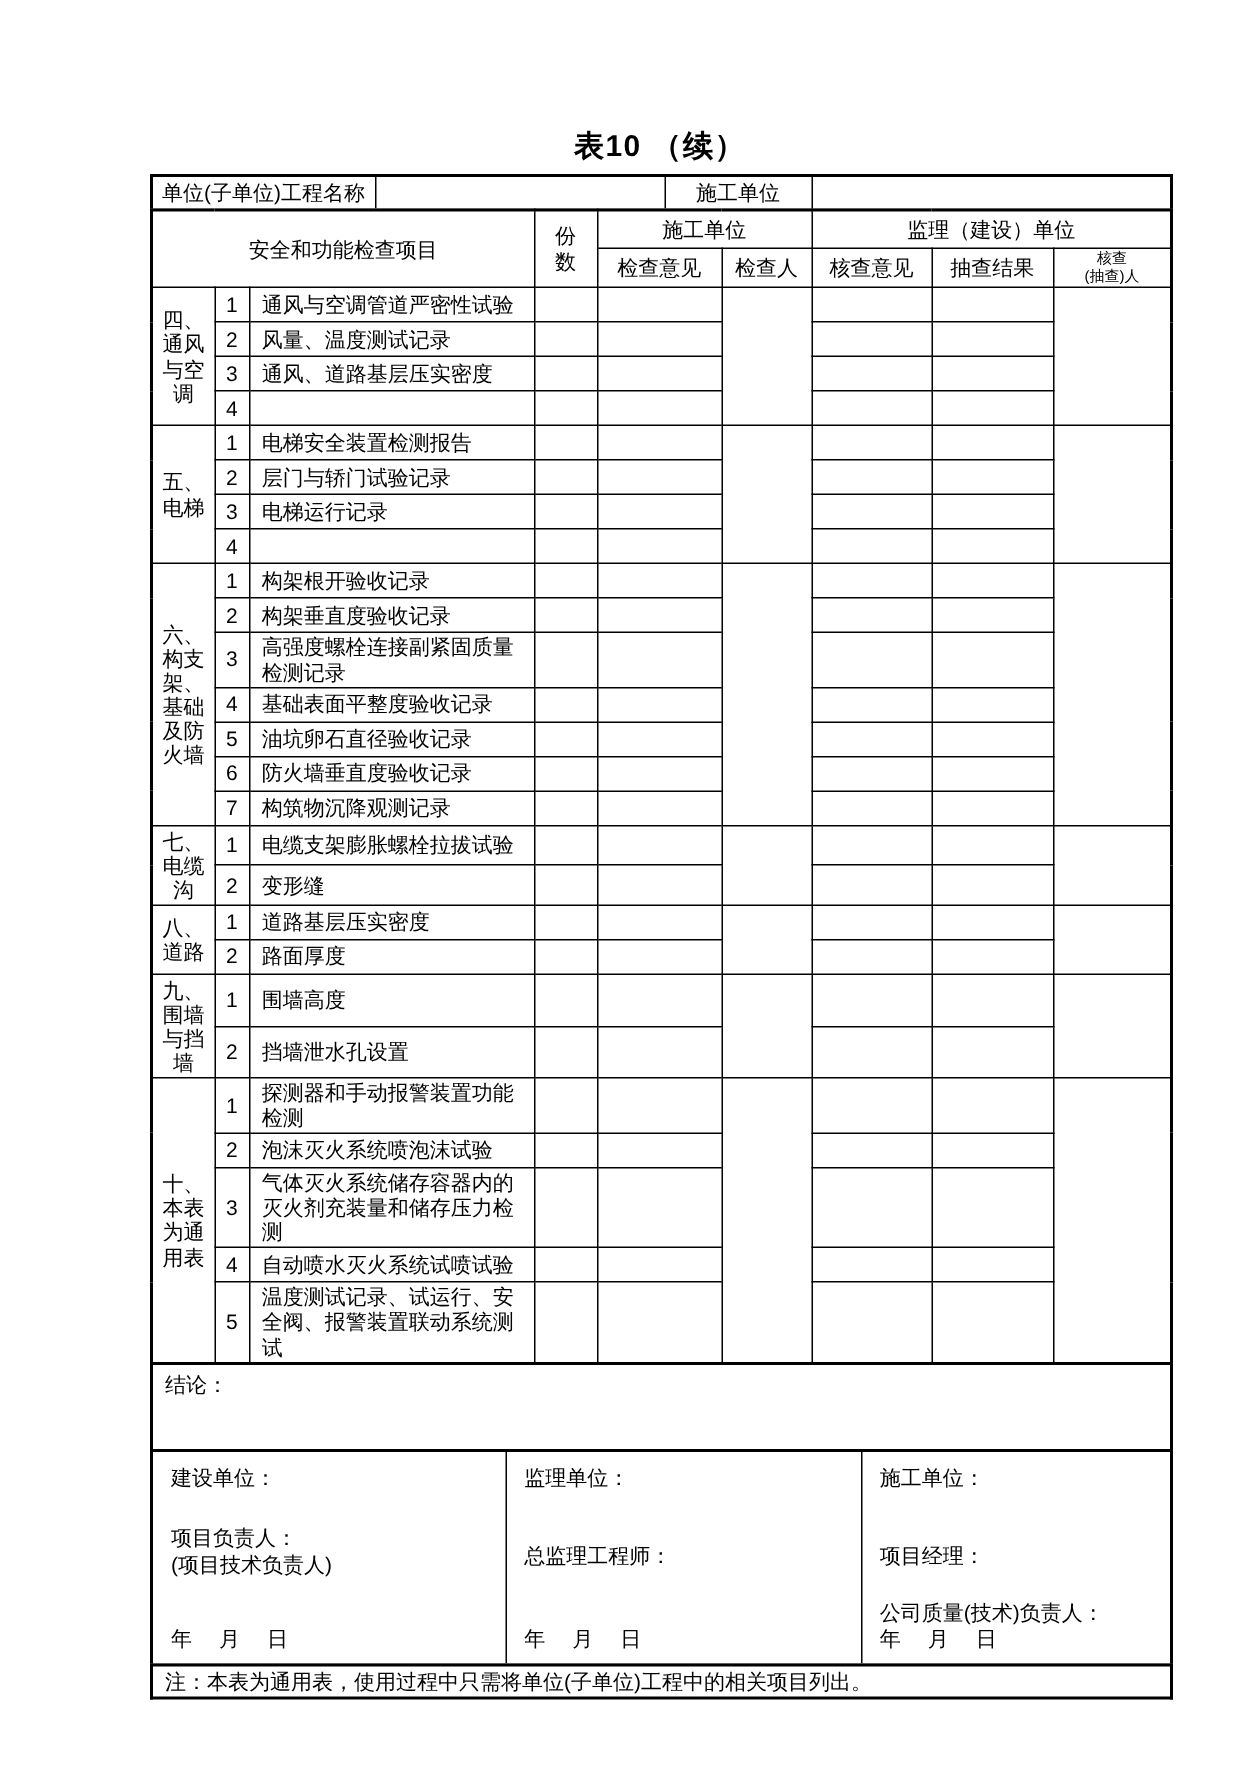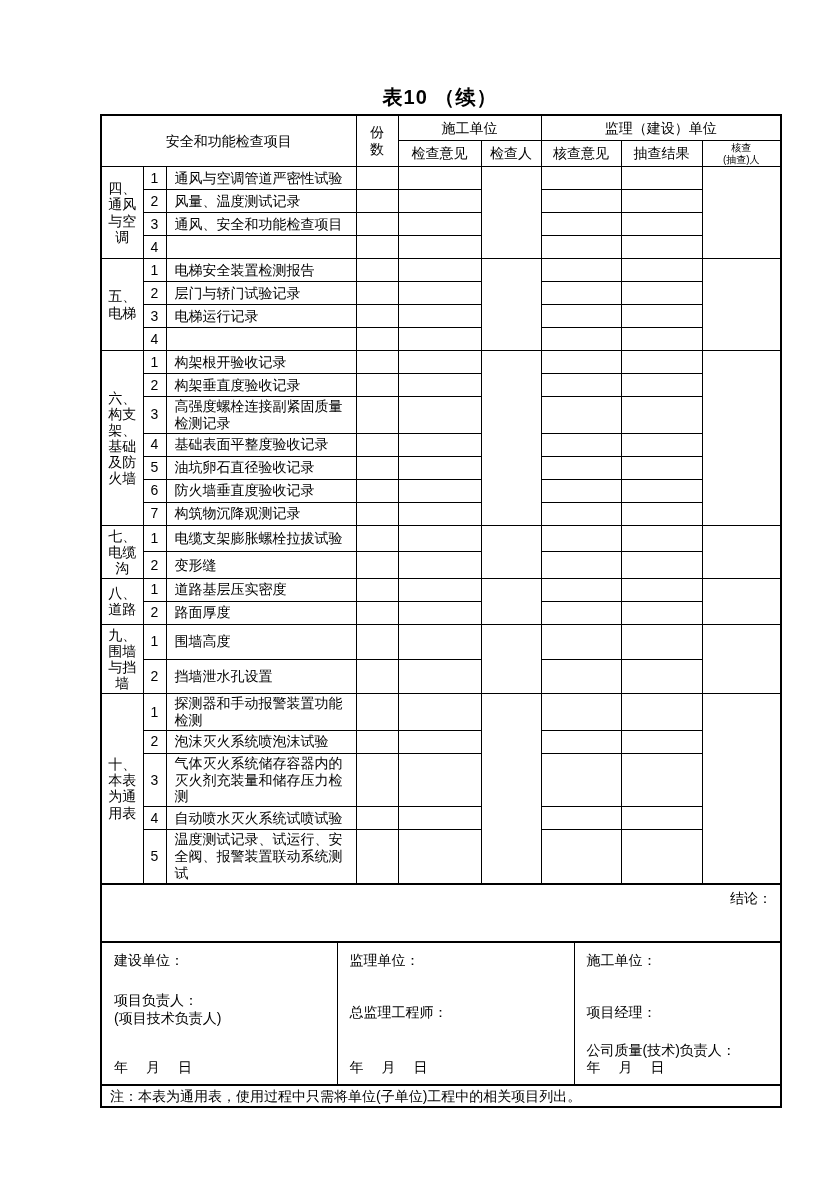--- a/index.html
+++ b/index.html
@@ -23,38 +23,54 @@
   #info-table td { height: 19px; }
   
   #grid .hdr { height: 22px; }
   #grid td { height: 20px; }
   #grid tr.tall td { height: 28px; }
   .c-item { text-align: left; padding-left: 8px; padding-right: 4px; margin-left: 32px; }
   .sec-label { word-break: break-all; padding: 2px 2px; line-height: 1.15; }
   .vstack { display: inline-block; width: 1.1em; word-break: break-all; line-height: 1.25; vertical-align: middle; }
   .pre { white-space: pre-line; font-size: 10px; line-height: 1.15; }
   
-  #conclusion-table td { height: 46px; vertical-align: top; text-align: right; padding: 5px 8px; }
+  #conclusion-table td { height: 46px; vertical-align: top; text-align: left; padding: 5px 8px; }
   
   #sig-table td { height: 130px; vertical-align: top; text-align: left; padding: 0; }
   .sig-cell { display: flex; flex-direction: column; height: 100%; box-sizing: border-box; padding: 9px 12px 6px 12px; }
   .sig-roles { margin-top: 24px; line-height: 1.25; }
   .sig-roles.mid { margin-top: 36px; }
   .role-gap { margin-top: 20px; }
   .sig-date { margin-top: auto; padding-bottom: 2px; letter-spacing: 2px; }
   
   #note-table td { height: 18px; text-align: left; padding-left: 8px; }
 </style>
 </head>
 <body>
 
 <div class="page">
 
   <div class="doc-title">表10 （续）</div>
 
+  <table class="bordered" id="info-table">
+    <colgroup>
+        <col style="width:149px">
+        <col style="width:193px">
+        <col style="width:98px">
+        <col style="width:240px">
+      </colgroup>
+    <tbody>
+        <tr>
+      <td>单位(子单位)工程名称</td>
+      <td></td>
+      <td>施工单位</td>
+      <td></td>
+    </tr>
+  </tbody>
+    </table>
 
   <table class="bordered tnext" id="grid">
     <colgroup>
       <col style="width:42px">
         <col style="width:23px">
         <col style="width:190px">
         <col style="width:42px">
       <col style="width:83px">
         <col style="width:60px">
         <col style="width:80px">
@@ -92,21 +108,21 @@
         <tr>
           <td class="c-no">2</td>
           <td class="c-item">风量、温度测试记录</td>
           <td></td>
           <td></td>
           <td></td>
           <td></td>
         </tr>
         <tr>
           <td class="c-no">3</td>
-          <td class="c-item">通风、安全和功能检查项目</td>
+          <td class="c-item">通风、道路基层压实密度</td>
           <td></td>
           <td></td>
           <td></td>
           <td></td>
         </tr>
         <tr>
           <td class="c-no">4</td>
           <td class="c-item"></td>
           <td></td>
           <td></td>

